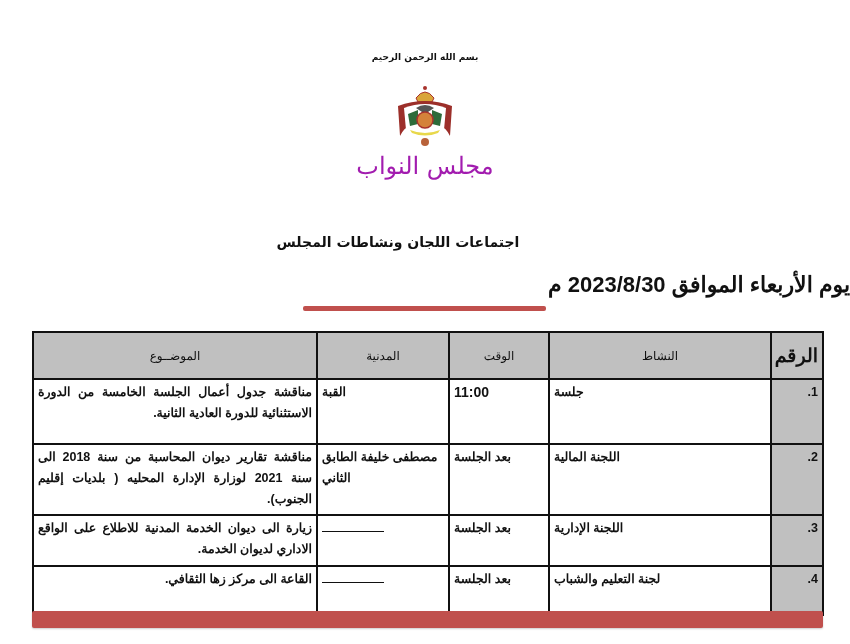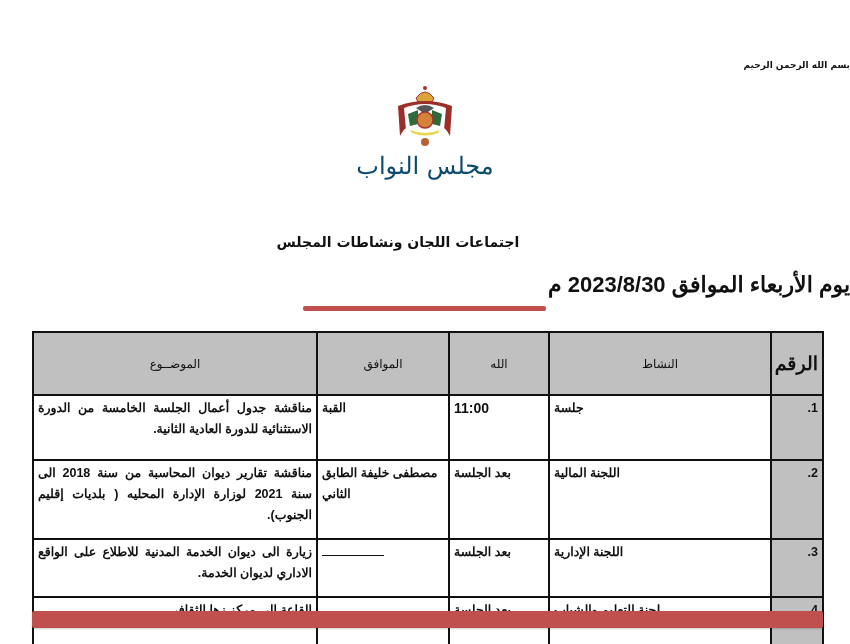--- a/index.html
+++ b/index.html
@@ -1,48 +1,48 @@
 <!DOCTYPE html>
 <html><head>
 <meta charset="utf-8">
 <style>
   html, body { margin: 0; padding: 0; }
   body {
     width: 850px; height: 644px; background: #ffffff; position: relative; overflow: hidden;
     font-family: "DejaVu Sans", "Liberation Sans", sans-serif; color: #111;
   }
   .basmala {
-    position: absolute; top: 52px; left: 0; width: 850px; text-align: right;
-    font-size: 9px; font-weight: bold; direction: rtl; margin-top: 8px;
+    position: absolute; top: 52px; left: 0; width: 850px; text-align: center;
+    font-size: 9px; font-weight: bold; direction: rtl;
   }
   .emblem { position: absolute; left: 388px; top: 84px; width: 74px; height: 66px; }
   .parliament {
     position: absolute; top: 152px; left: 0; width: 850px; text-align: center;
-    font-family: "DejaVu Serif", serif; font-size: 24px; direction: rtl; color: #0c4a6e;
+    font-family: "DejaVu Serif", serif; font-size: 24px; direction: rtl; color: #a21caf;
   }
   .subtitle {
     position: absolute; top: 234px; left: 0; width: 796px; text-align: center;
     font-size: 14px; font-weight: bold; direction: rtl;
   }
   .date-title {
     position: absolute; top: 272px; left: 0; width: 850px; text-align: right;
     font-family: "Liberation Sans", sans-serif;
     font-size: 22px; font-weight: bold; direction: rtl;
   }
   .title-underline {
     position: absolute; left: 303px; top: 306px; width: 243px; height: 5px;
     background: #c0504d; border-radius: 2px;
   }
   table.schedule {
     position: absolute; left: 32px; top: 331px; width: 790px;
     border-collapse: collapse; direction: rtl; table-layout: fixed;
     font-family: "Liberation Sans", sans-serif;
   }
   table.schedule th, table.schedule td {
-    border: 2px solid #111; vertical-align: top; padding: 12px 4px;
+    border: 2px solid #111; vertical-align: top; padding: 4px 4px;
   }
   table.schedule th {
     background: #c0c0c0; height: 37px; font-weight: normal; font-size: 12px;
     text-align: center; vertical-align: middle;
   }
   table.schedule th.num-h { font-size: 19px; font-weight: bold; }
   table.schedule td { font-size: 12.5px; font-weight: bold; line-height: 21px; padding-top: 2px; }
   td.num { background: #c0c0c0; text-align: right; font-weight: bold; font-size: 12px; }
   td.activity, td.time, td.hall { text-align: left; }
   td.topic { text-align: justify; text-align-last: right; }
@@ -92,22 +92,22 @@
     <col style="width:52px">
     <col style="width:222px">
     <col style="width:100px">
     <col style="width:132px">
     <col style="width:284px">
   </colgroup>
   <thead>
     <tr>
       <th class="num-h">الرقم</th>
       <th>النشاط</th>
-      <th>الله</th>
-      <th>الموافق</th>
+      <th>الوقت</th>
+      <th>المدنية</th>
       <th>الموضــوع</th>
     </tr>
   </thead>
   <tbody>
     <tr style="height:65px">
       <td class="num">1.</td>
       <td class="activity">جلسة</td>
       <td class="time clock">11:00</td>
       <td class="hall">القبة</td>
       <td class="topic">مناقشة جدول أعمال الجلسة الخامسة من الدورة الاستثنائية للدورة العادية الثانية.</td>

